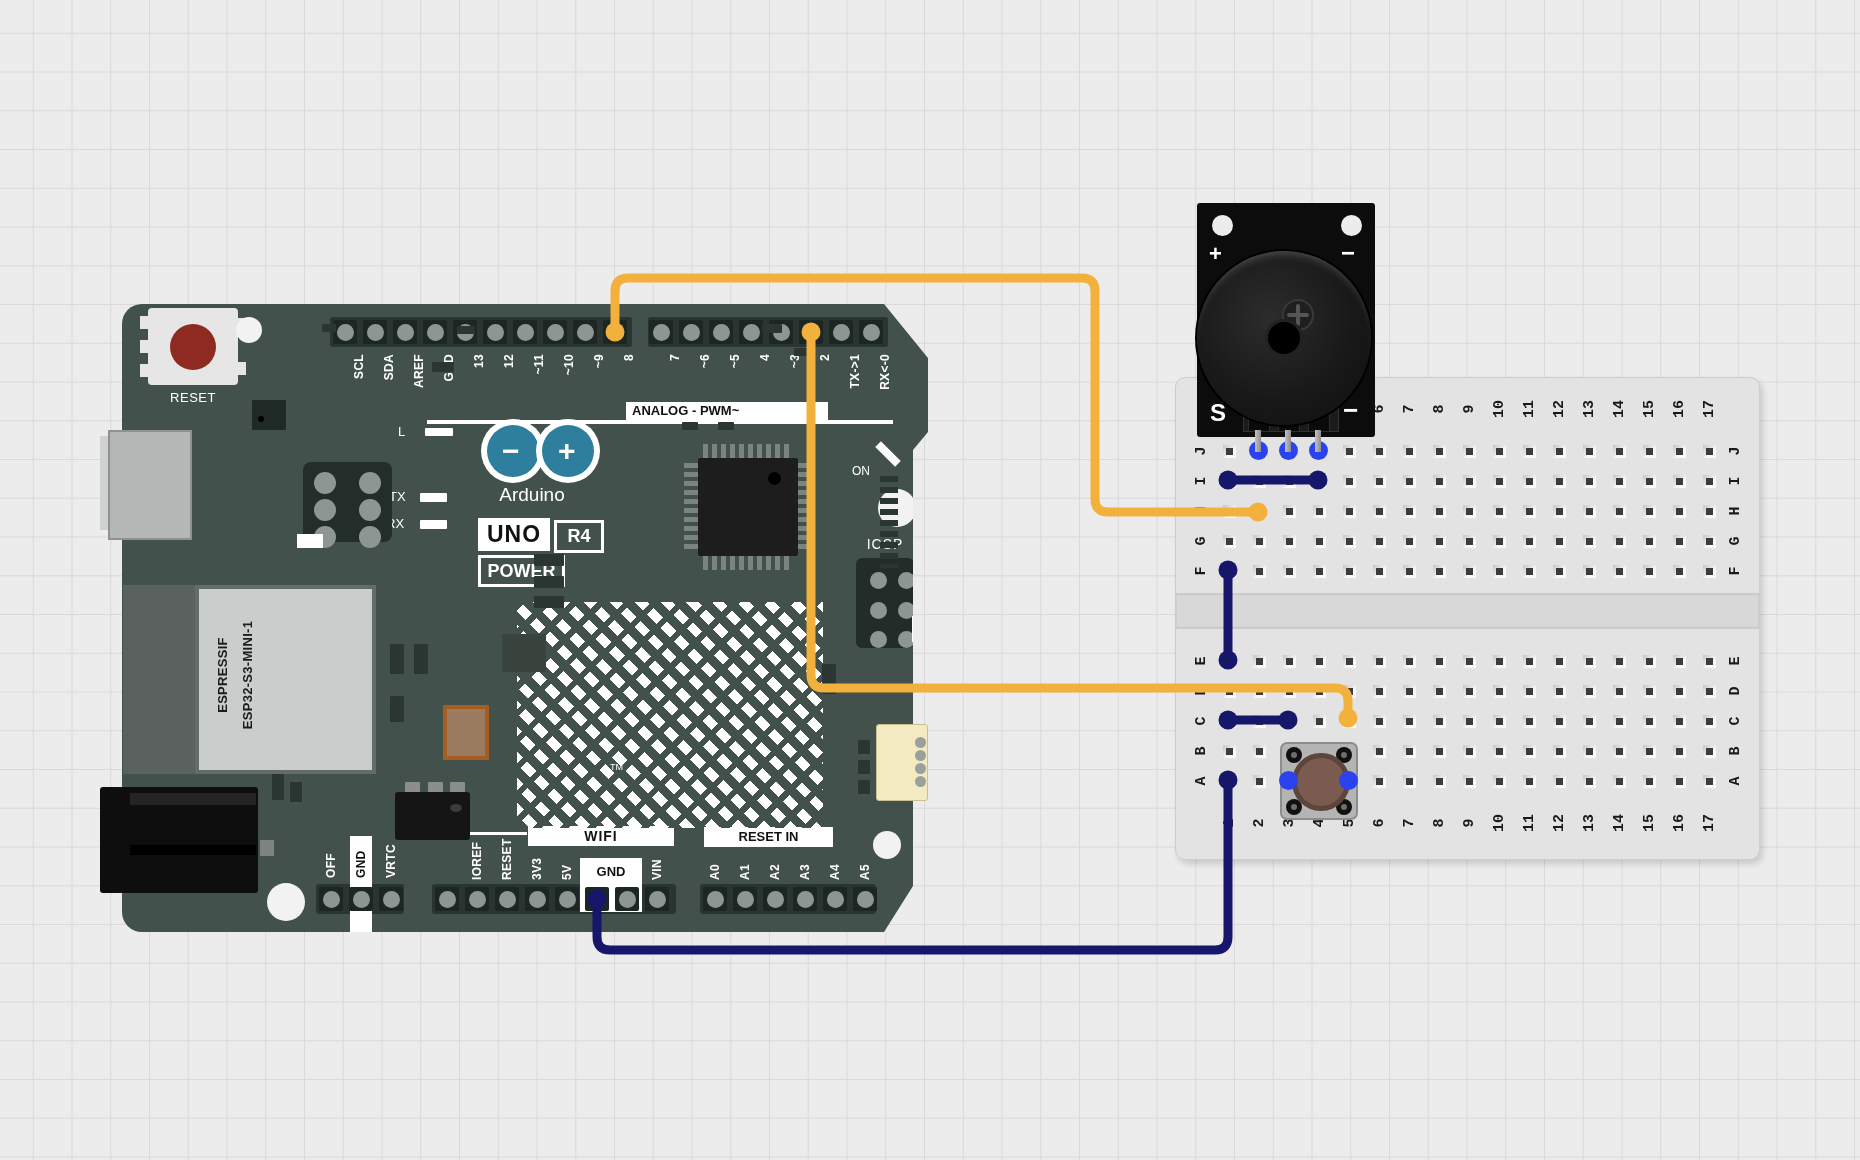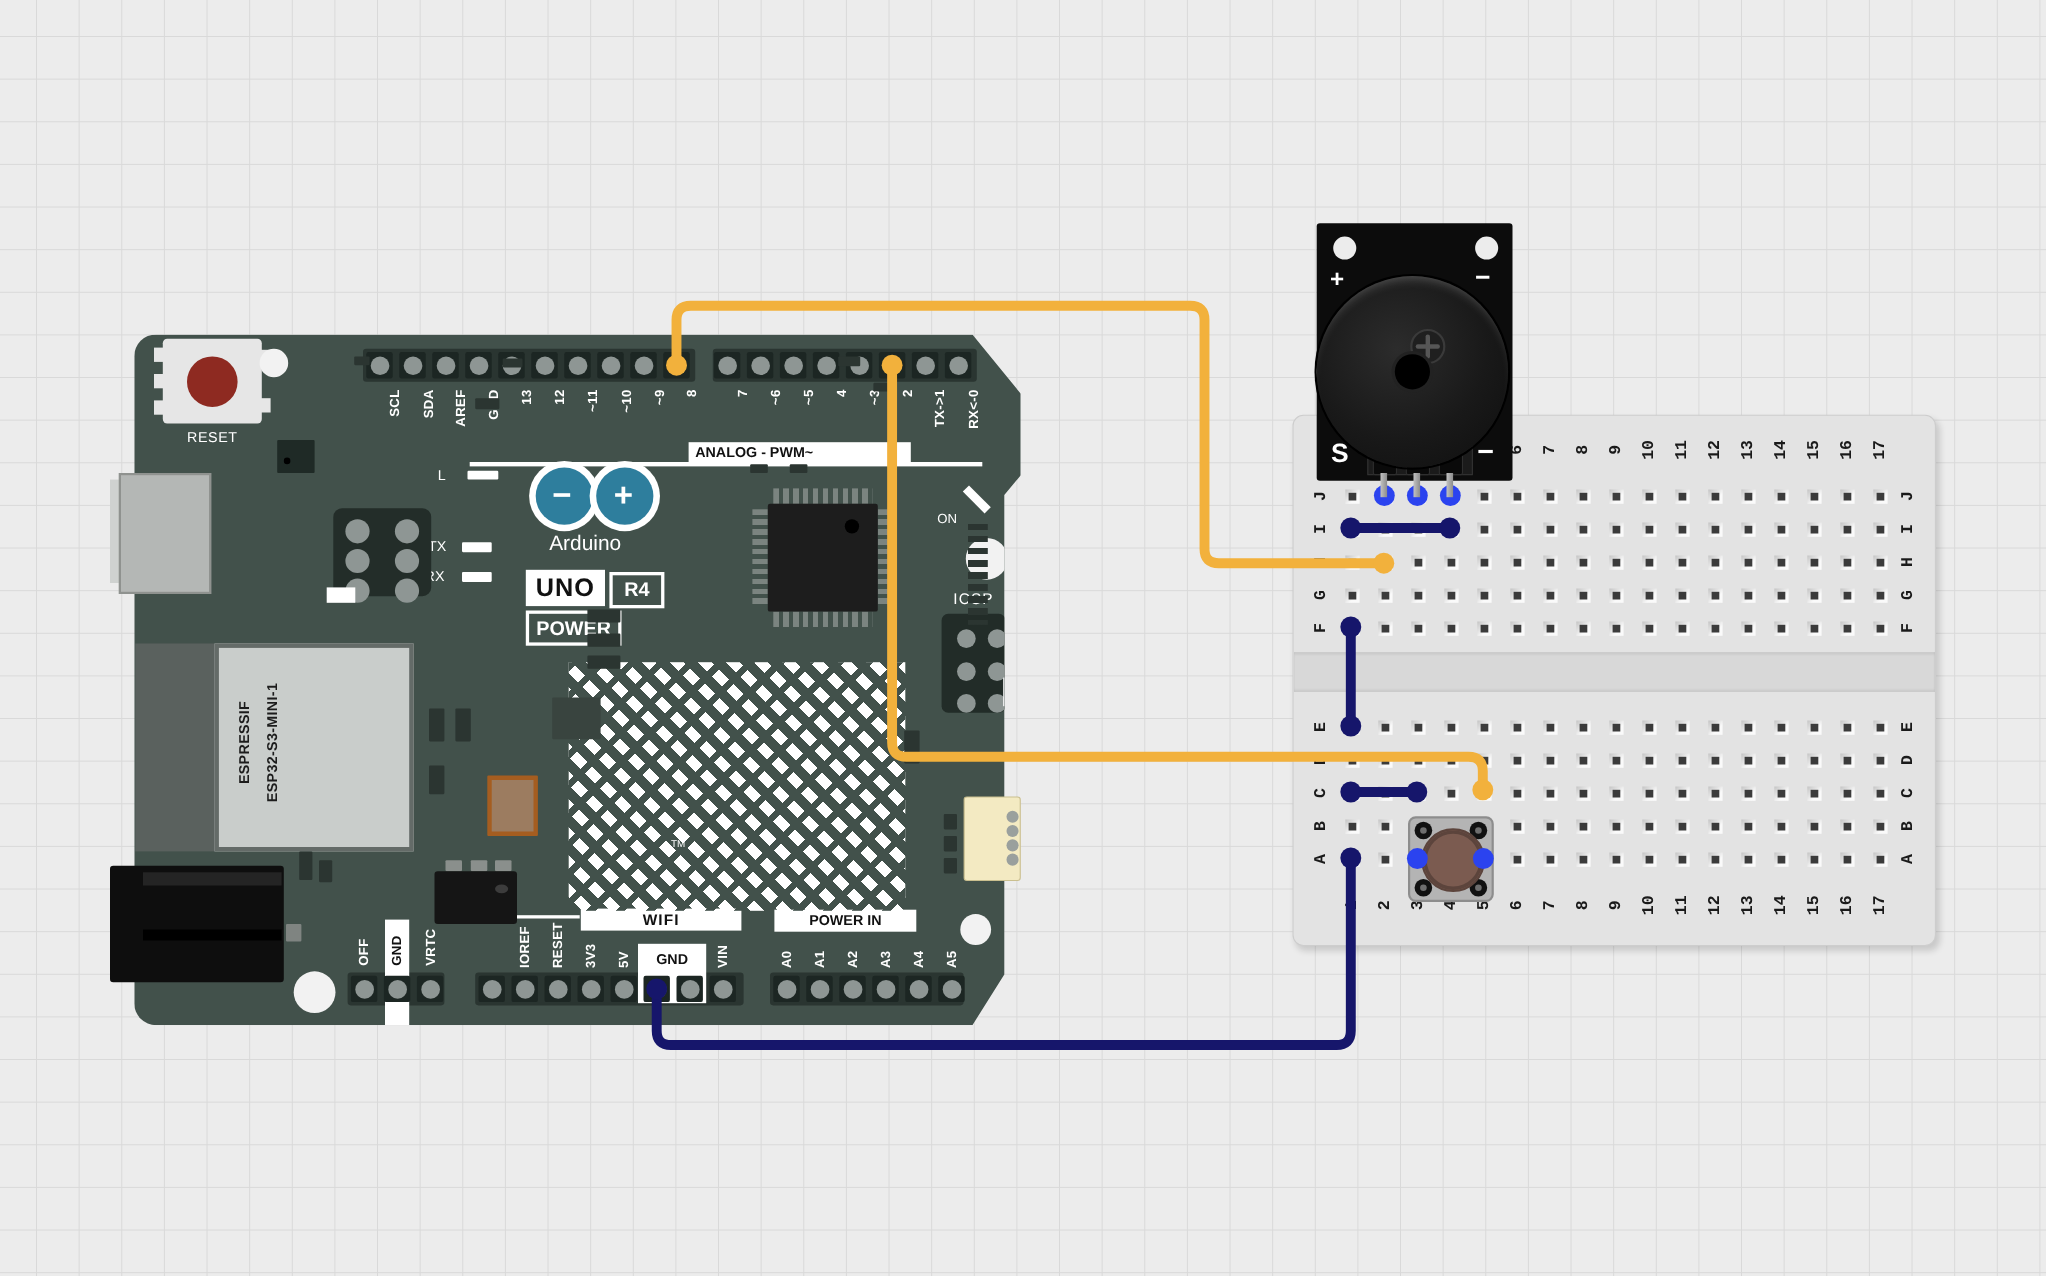--- a/index.html
+++ b/index.html
@@ -723,21 +723,21 @@
     <div class="strip" style="left:578px;top:580px;width:176px;height:30px"></div>
 
     <div class="wbox" style="left:228px;top:532px;width:22px;height:96px"></div>
     <div class="wbox" style="left:458px;top:554px;width:62px;height:54px"></div>
     <div class="wbox" style="left:458px;top:560px;width:62px;height:16px;background:transparent;font-size:13px;font-weight:bold;text-align:center">GND</div>
 
     <div class="wline" style="left:305px;top:116px;width:466px;height:4px"></div>
     <div id="digital-box">ANALOG - PWM~</div>
     <div class="wline" style="left:321px;top:528px;width:84px;height:3px"></div>
     <div id="power-box">WIFI</div>
-    <div id="analog-box">POWER IN</div>
+    <div id="analog-box">RESET IN</div>
 
     <span class="ledlab" style="left:276px;top:120px">L</span>
     <div class="ledbar" style="left:303px;top:124px;width:28px;height:8px"></div>
     <span class="ledlab" style="left:267px;top:185px">TX</span>
     <div class="ledbar" style="left:298px;top:189px;width:27px;height:9px"></div>
     <span class="ledlab" style="left:264px;top:212px">RX</span>
     <div class="ledbar" style="left:298px;top:216px;width:27px;height:9px"></div>
 
     <div id="logo-wrap">
       <div class="ring" style="left:365px;top:121px"></div>

